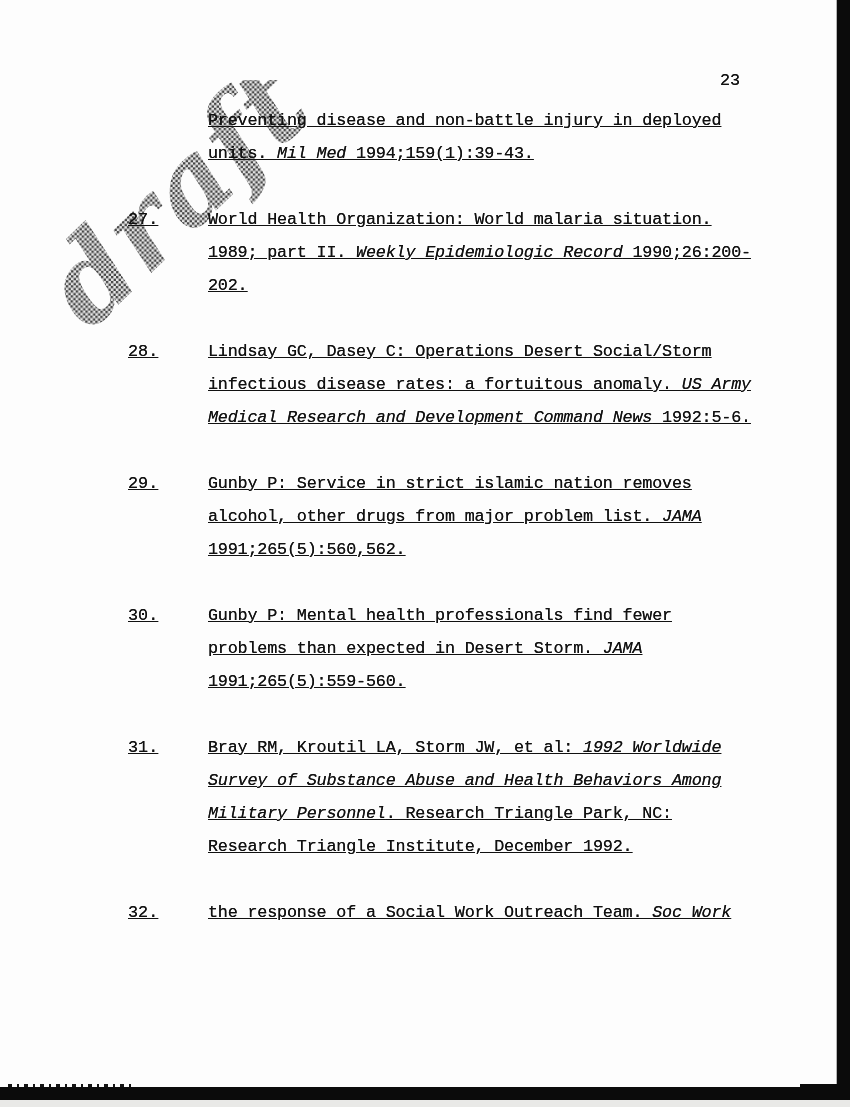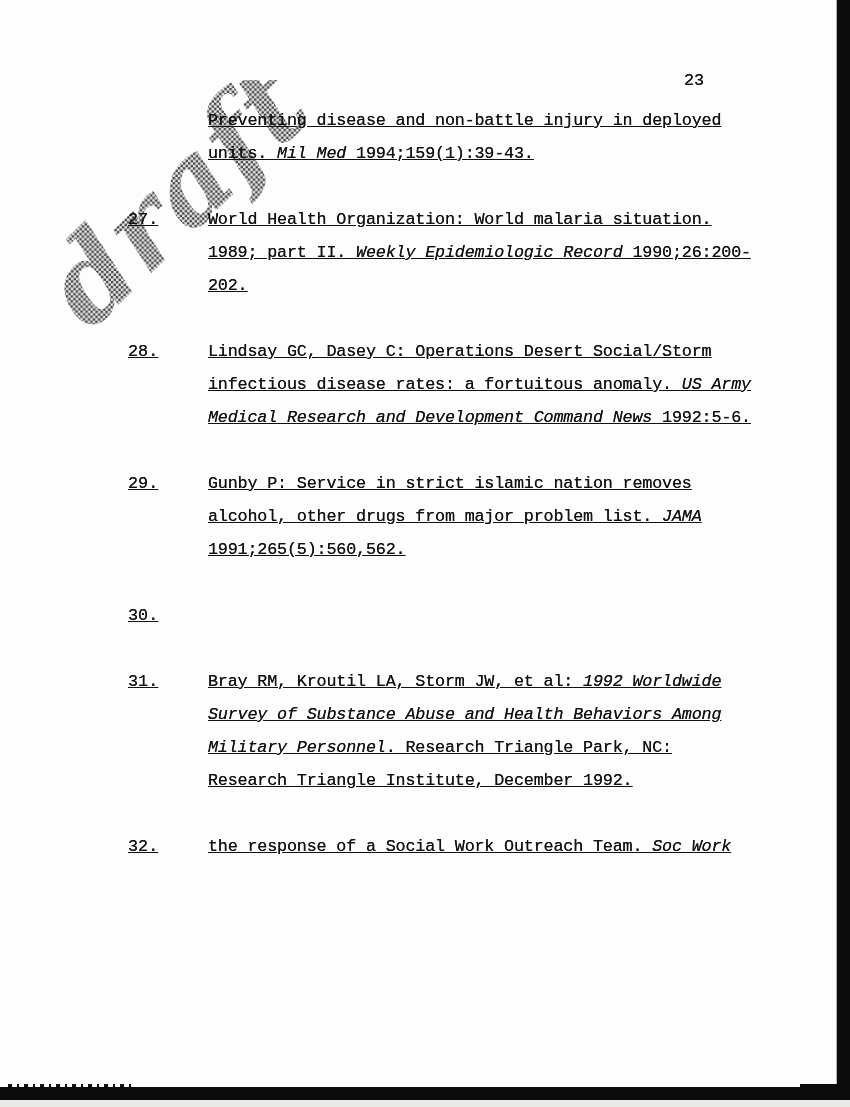--- a/index.html
+++ b/index.html
@@ -54,21 +54,21 @@
     position: absolute;
     left: 8px;
     top: 1084px;
     width: 125px;
     height: 4px;
     background: repeating-linear-gradient(90deg, #141414 0 4px, transparent 4px 9px, #141414 9px 11px, transparent 11px 16px);
   }
   
   .page-number {
     position: absolute;
-    left: 684px;
+    left: 720px;
     top: 70px;
     font-size: 16.8px;
     line-height: 22px;
     text-shadow: 0 0 0.6px rgba(0,0,0,0.85);
   }
   
   .content {
     position: absolute;
     left: 128px;
     top: 104px;
@@ -153,20 +153,25 @@
       <div class="reference">
         <div class="ref-num">29.</div>
         <div class="ref-body">
           <div class="ref-line"><span>Gunby P: Service in strict islamic nation removes</span></div>
           <div class="ref-line"><span>alcohol, other drugs from major problem list. </span><span class="it">JAMA</span></div>
           <div class="ref-line"><span>1991;265(5):560,562.</span></div>
         </div>
       </div>
       <div class="reference">
         <div class="ref-num">30.</div>
+        <div class="ref-body">
+          <div class="ref-line"><span>Gunby P: Mental health professionals find fewer</span></div>
+          <div class="ref-line"><span>problems than expected in Desert Storm. </span><span class="it">JAMA</span></div>
+          <div class="ref-line"><span>1991;265(5):559-560.</span></div>
+        </div>
       </div>
       <div class="reference">
         <div class="ref-num">31.</div>
         <div class="ref-body">
           <div class="ref-line"><span>Bray RM, Kroutil LA, Storm JW, et al: </span><span class="it">1992 Worldwide</span></div>
           <div class="ref-line"><span class="it">Survey of Substance Abuse and Health Behaviors Among</span></div>
           <div class="ref-line"><span class="it">Military Personnel</span><span>. Research Triangle Park, NC:</span></div>
           <div class="ref-line"><span>Research Triangle Institute, December 1992.</span></div>
         </div>
       </div>

